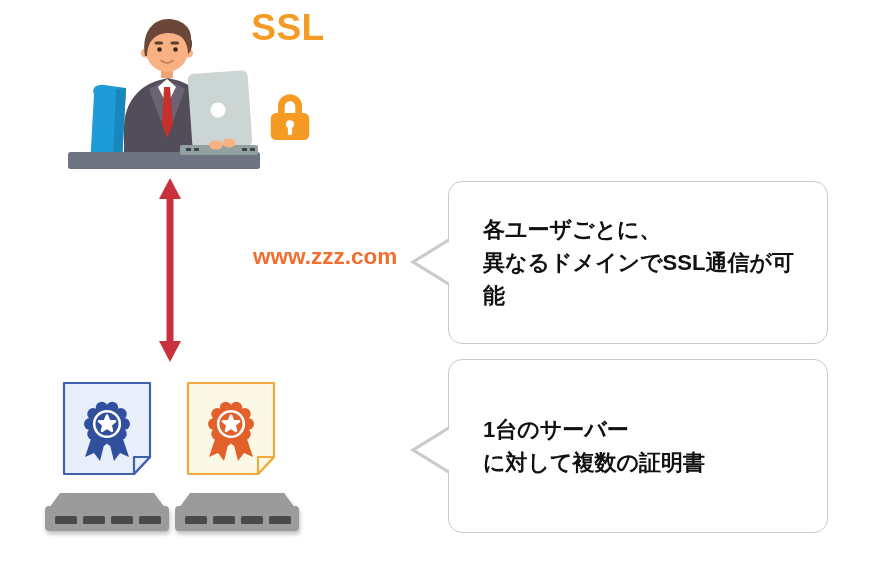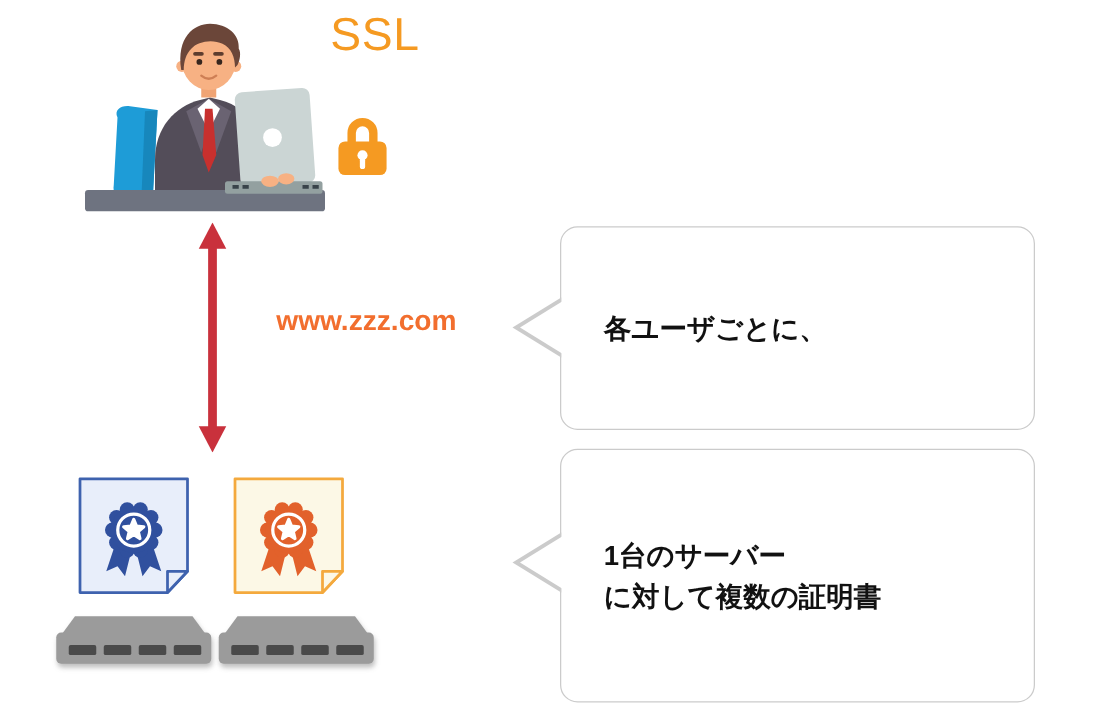--- a/index.html
+++ b/index.html
@@ -4,35 +4,35 @@
 <style>
   html,body { margin:0; padding:0; background:#fff; }
   .canvas {
     position:relative; width:880px; height:566px; background:#ffffff;
     overflow:hidden; font-family:"Liberation Sans","DejaVu Sans",sans-serif;
   }
   .abs { position:absolute; }
 
   
   .badge {
-    left:260px; top:8px; width:80px; text-align:center;
-    color:#F59A22; font-size:37px; font-weight:400; line-height:39px;
+    left:248px; top:8px; width:80px; text-align:center;
+    color:#F59A22; font-size:37px; font-weight:700; line-height:39px;
     letter-spacing:0.5px;
   }
 
   
   .lock { left:267px; top:90px; }
 
   
   .arrow { left:154px; top:178px; }
 
   
   .domains { left:221px; top:241px; font-size:22.5px; font-weight:700; line-height:31px; }
   .domains .d1 { color:#2F55A4; }
-  .domains .d2 { color:#F26E2E; }
+  .domains .d2 { color:#F26E2E;margin-left:32px; }
 
   
   .cert-blue   { left:61px;  top:380px; }
   .cert-orange { left:185px; top:380px; }
 
   
   .server { filter: drop-shadow(1px 3px 2px rgba(70,70,70,0.35)); }
   .server-left  { left:44px;  top:491px; }
   .server-right { left:174px; top:491px; }
 
@@ -41,21 +41,21 @@
 
   
   .bubble {
     left:448px; width:380px; box-sizing:border-box;
     background:#fff; border:1.5px solid #cbcbcb; border-radius:14px;
     display:flex; flex-direction:column; justify-content:center;
     padding-left:34px; padding-right:16px;
   }
   .bubble p { margin:0; font-size:22px; font-weight:700; line-height:33px; color:#111; }
   .bubble-top    { top:181px; height:163px; }
-  .bubble-bottom { top:359px; height:203px; }
+  .bubble-bottom { top:359px; height:174px; }
   .bubble::before, .bubble::after { content:""; position:absolute; width:0; height:0; border-style:solid; }
   .bubble::before { left:-39px; border-width:24px 39px 24px 0; border-color:transparent #cbcbcb transparent transparent; }
   .bubble::after  { left:-33px; border-width:21px 34px 21px 0; border-color:transparent #ffffff transparent transparent; }
   .bubble-top::before    { top:56px; } .bubble-top::after    { top:59px; }
   .bubble-bottom::before { top:66px; } .bubble-bottom::after { top:69px; }
 </style>
 </head>
 <body>
 
 <div class="canvas">
@@ -186,19 +186,20 @@
     <g fill="#4A4A4A">
       <rect x="11" y="25" width="22" height="8" rx="1.5"></rect>
       <rect x="39" y="25" width="22" height="8" rx="1.5"></rect>
       <rect x="67" y="25" width="22" height="8" rx="1.5"></rect>
       <rect x="95" y="25" width="22" height="8" rx="1.5"></rect>
     </g>
   </svg>
 
   <div class="abs bubble bubble-top">
     <p>各ユーザごとに、</p>
+    <p>異なるドメインでSSL通信が可能</p>
   </div>
   <div class="abs bubble bubble-bottom">
     <p>1台のサーバー</p>
     <p>に対して複数の証明書</p>
   </div>
 
 </div>
 
 </body></html>

